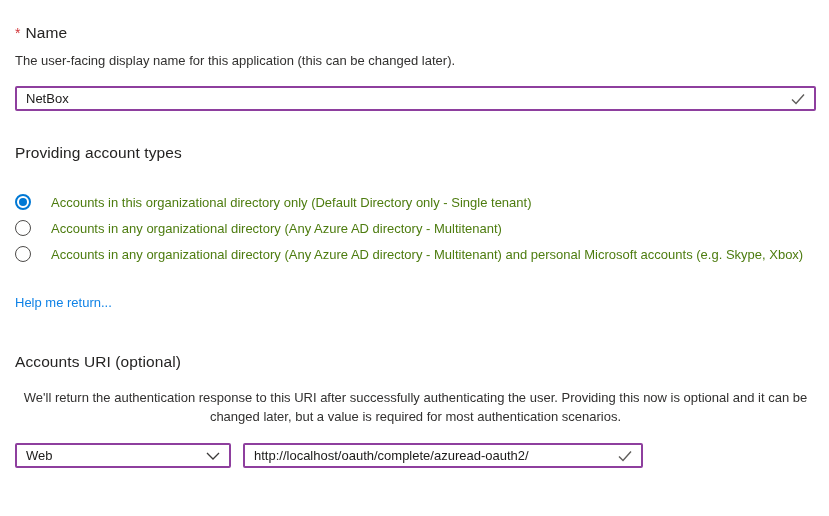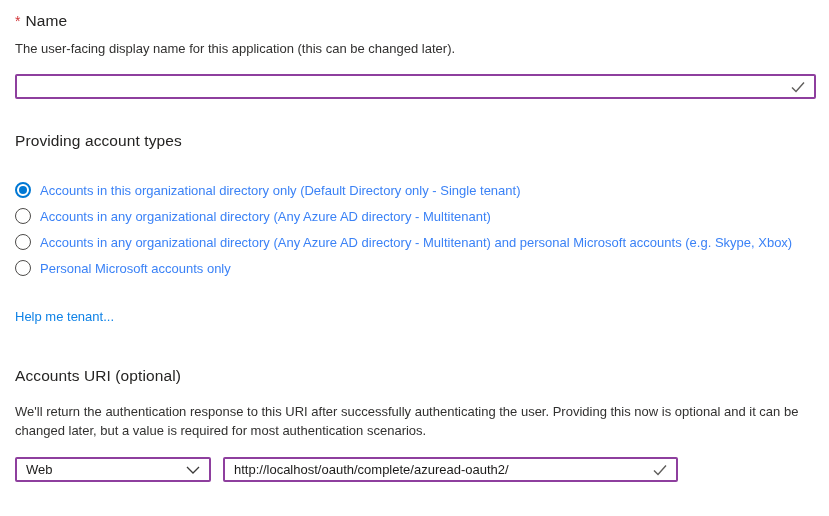--- a/index.html
+++ b/index.html
@@ -2,21 +2,21 @@
 <html><head>
 <meta charset="utf-8">
 <style>
   * { box-sizing: border-box; margin: 0; padding: 0; }
   html, body { width: 829px; height: 516px; background: #ffffff; }
   body {
     font-family: "Liberation Sans", sans-serif;
     color: #323130;
     overflow: hidden;
   }
-  .page { padding: 12px 13px 0 15px; width: 829px; }
+  .page { padding: 24px 13px 0 15px; width: 829px; }
 
   .section-title {
     font-size: 15.5px;
     font-weight: 400;
     color: #252423;
     letter-spacing: .1px;
   }
   .required-star { color: #d13438; margin-right: 5px; font-size: 14px; }
 
   .desc {
@@ -72,61 +72,62 @@
   .radio-row.selected .radio-circle { border: 2px solid #0078d4; }
   .radio-row.selected .radio-circle::after {
     content: "";
     position: absolute;
     left: 50%; top: 50%;
     width: 8px; height: 8px;
     margin: -4px 0 0 -4px;
     border-radius: 50%;
     background: #0078d4;
   }
-  .radio-label { font-size: 13px; margin-left: 9px; color: #3b82f6; }
+  .radio-label { font-size: 13px; margin-left: 20px; color: #4d7c0f; }
 
   .link {
     display: inline-block;
     font-size: 13px;
     color: #0f82e6;
     text-decoration: none;
     cursor: pointer;
   }
 
   .spacer-a { height: 33px; }   
   .spacer-b { height: 20px; }   
   .spacer-c { height: 26px; }   
   .spacer-d { height: 42px; }   
   .spacer-e { height: 17px; }   
   .spacer-f { height: 17px; }   
 
-  .redirect-desc { width: 801px; }
+  .redirect-desc { width: 801px; text-align: center; }
 
   .redirect-row { display: flex; gap: 12px; }
-  .platform-select { width: 196px; cursor: pointer; }
+  .platform-select { width: 216px; cursor: pointer; }
   .platform-select .select-text {
     font-size: 13px; color: #1b1a19; padding-left: 9px;
   }
-  .uri-field { width: 455px; }
+  .uri-field { width: 400px; }
 
   svg { display: block; }
 </style>
 </head>
 <body>
 
 <div class="page">
 
   
   <div class="section-title">
     <span class="required-star">*</span><span>Name</span>
   </div>
 
   <div class="desc" style="margin-top:9px;">The user-facing display name for this application (this can be changed later).</div>
 
   <div class="field name-field">
+    <input type="text" value="NetBox" style="">
     <span class="trail-icon">
       <svg width="14" height="12" viewBox="0 0 14 12">
         <polyline points="1,6.5 5,10.5 13,1.5" fill="none" stroke="#5f5d5b" stroke-width="1.4"></polyline>
       </svg>
     </span>
   </div>
 
   <div class="spacer-a"></div>
 
   
@@ -141,29 +142,25 @@
       <span class="radio-label">Accounts in this organizational directory only (Default Directory only - Single tenant)</span>
     </div>
     <div class="radio-row">
       <span class="radio-circle"></span>
       <span class="radio-label">Accounts in any organizational directory (Any Azure AD directory - Multitenant)</span>
     </div>
     <div class="radio-row">
       <span class="radio-circle"></span>
       <span class="radio-label">Accounts in any organizational directory (Any Azure AD directory - Multitenant) and personal Microsoft accounts (e.g. Skype, Xbox)</span>
     </div>
-    <div class="radio-row">
-      <span class="radio-circle"></span>
-      <span class="radio-label">Personal Microsoft accounts only</span>
-    </div>
   </div>
 
   <div class="spacer-c"></div>
 
-  <a class="link">Help me tenant...</a>
+  <a class="link">Help me return...</a>
 
   <div class="spacer-d"></div>
 
   
   <div class="section-title">Accounts URI (optional)</div>
 
   <div class="spacer-e"></div>
 
   <div class="desc redirect-desc">We'll return the authentication response to this URI after successfully authenticating the user. Providing this now is optional and it can be changed later, but a value is required for most authentication scenarios.</div>
 

